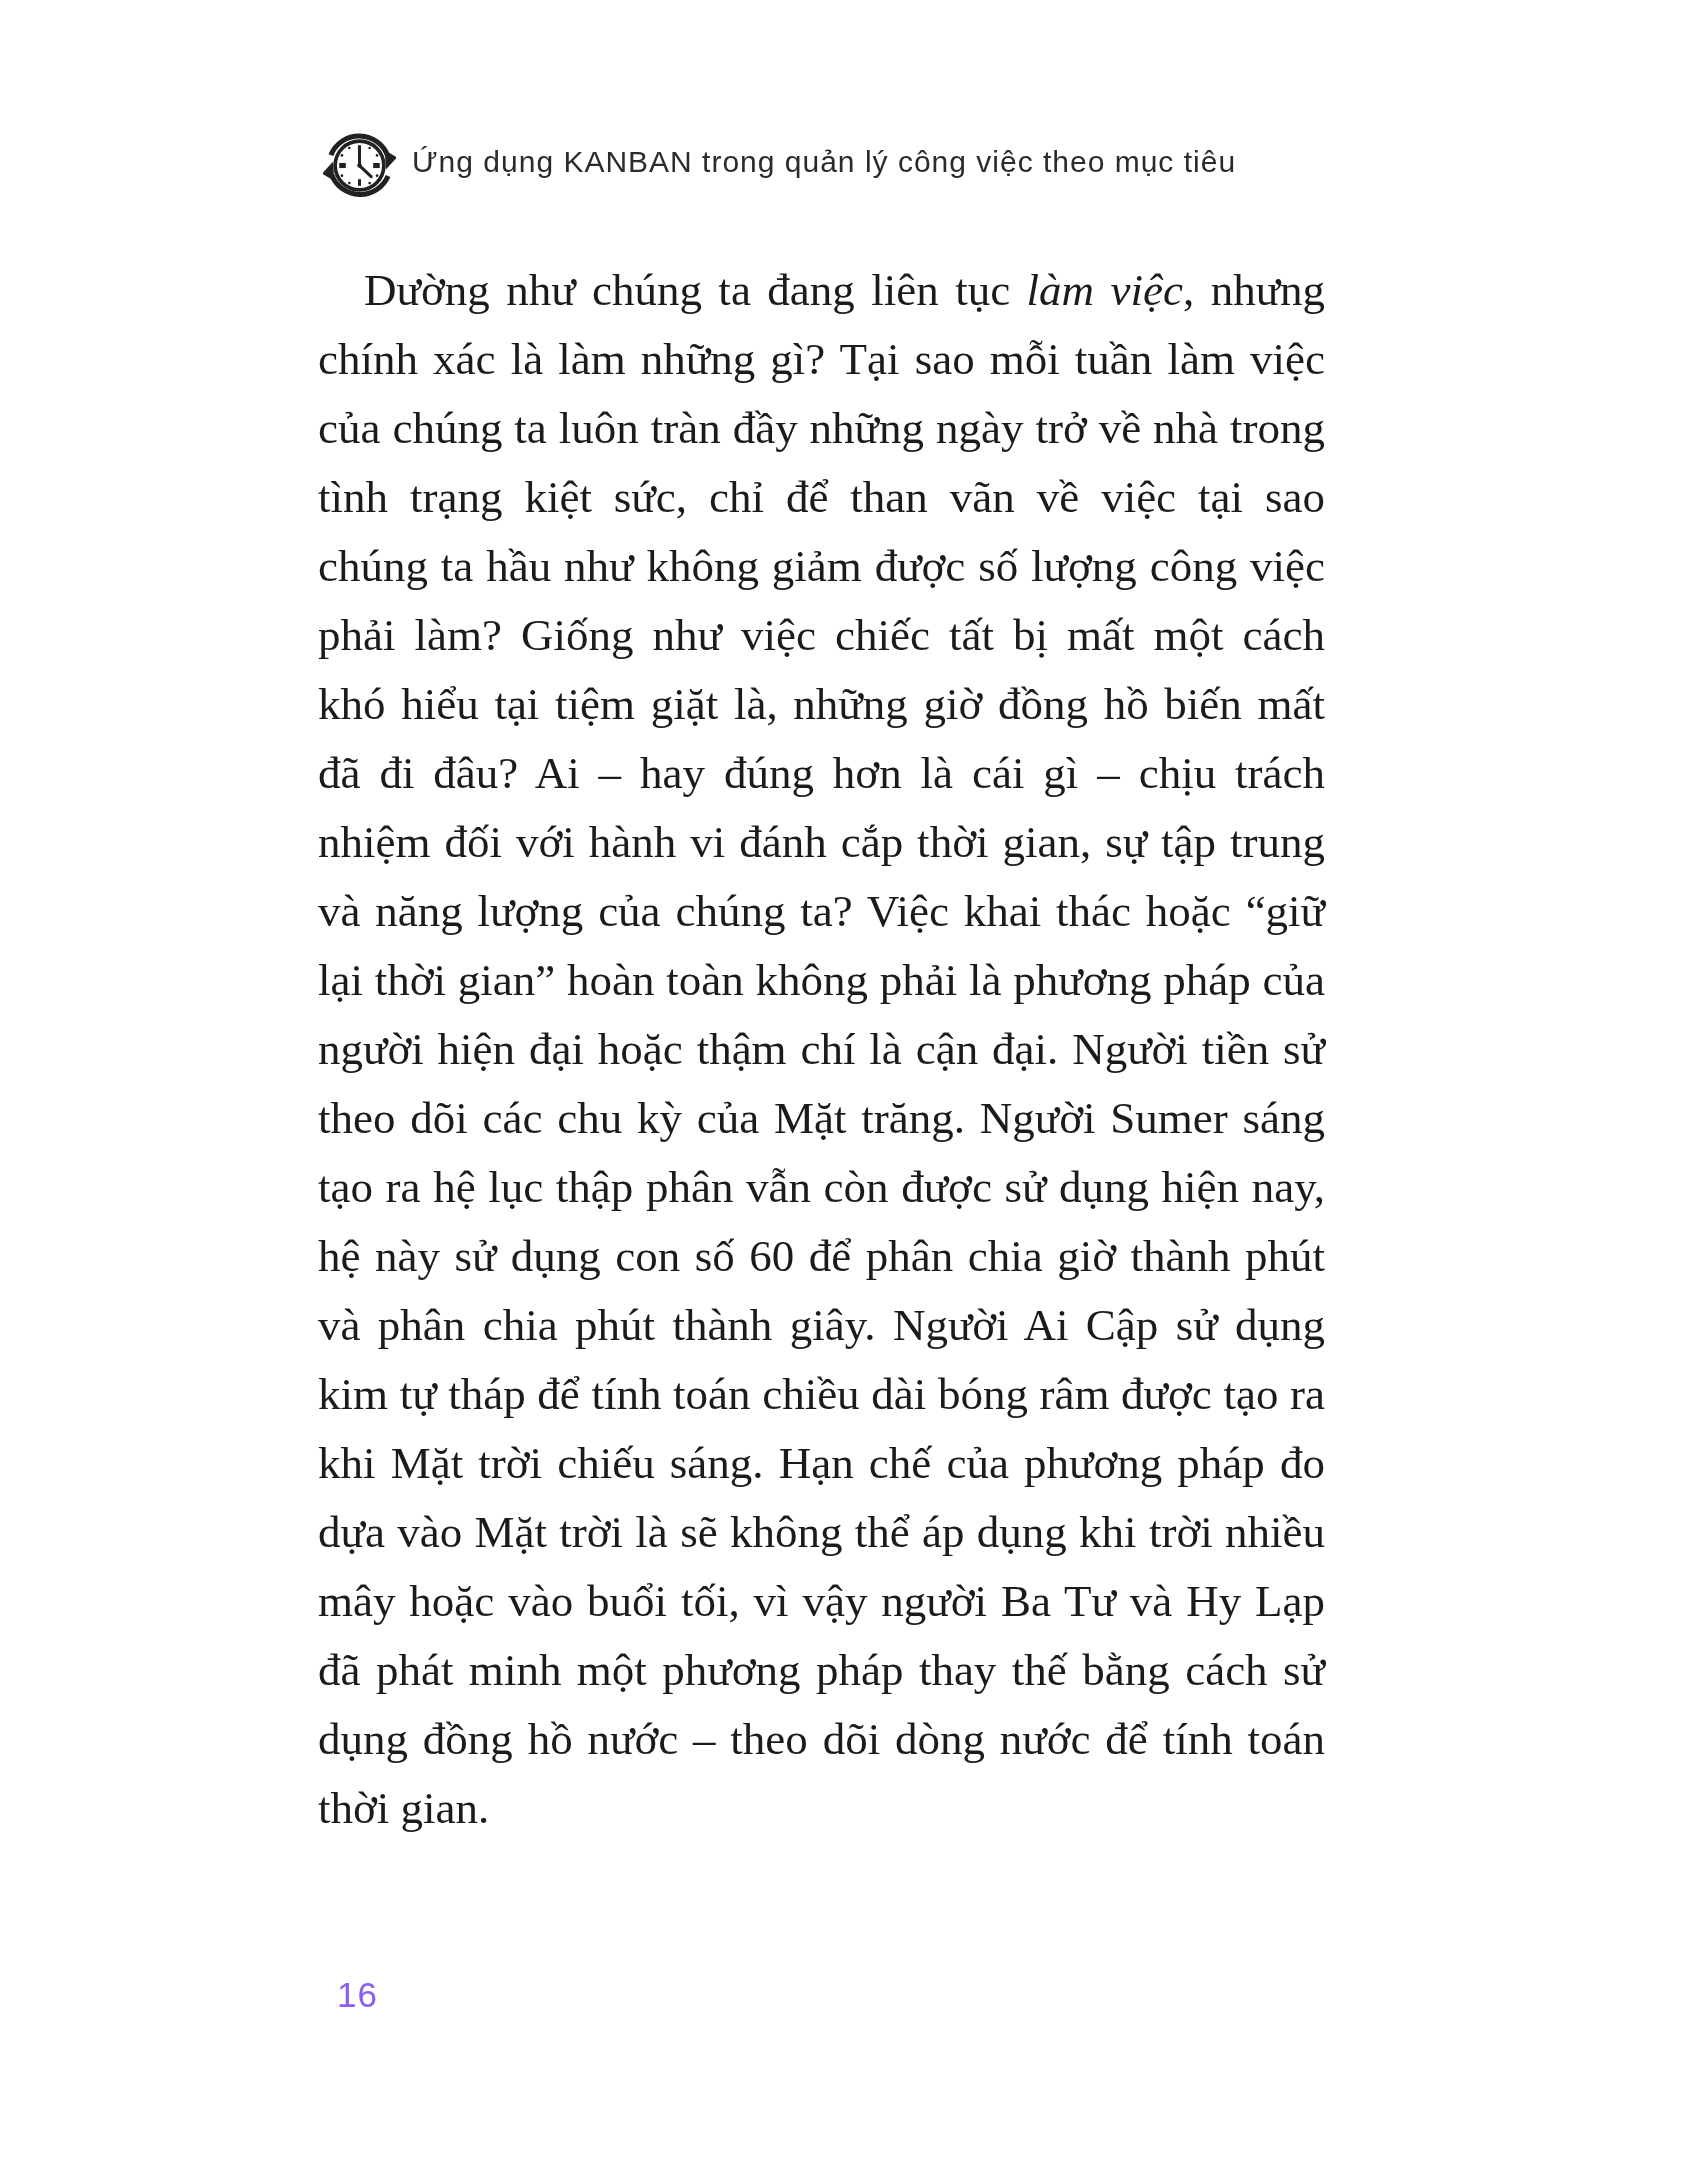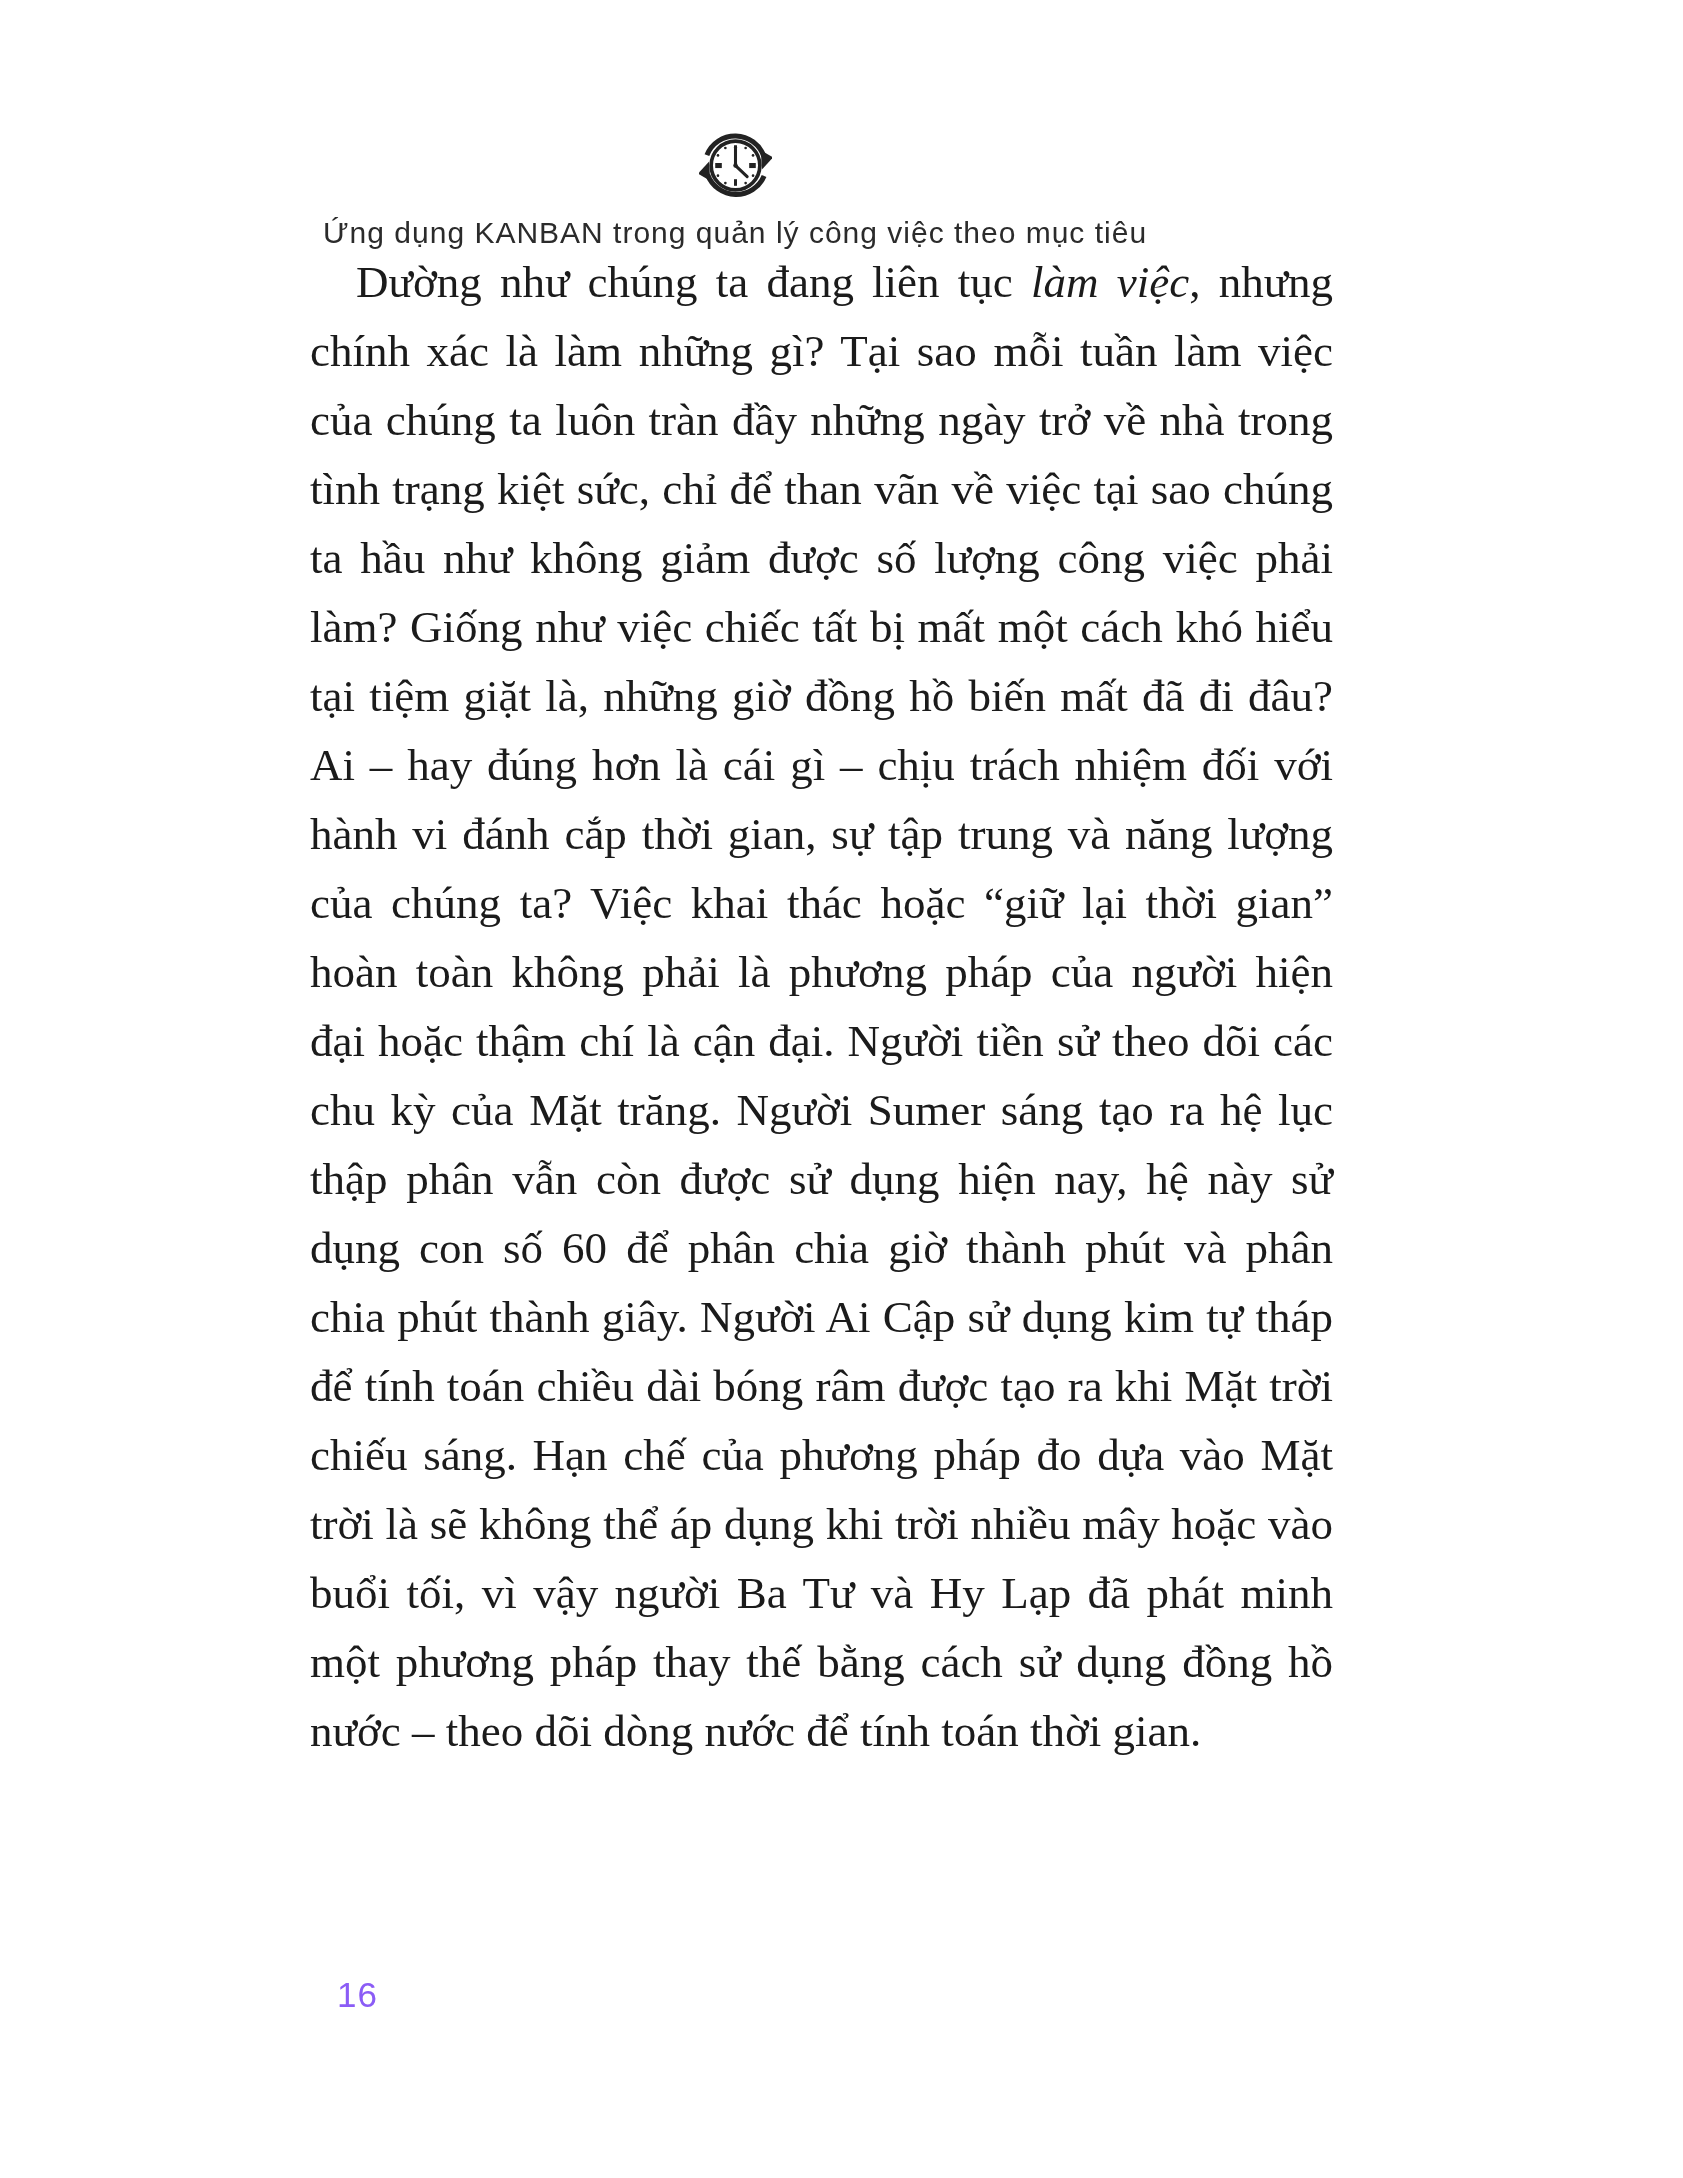--- a/index.html
+++ b/index.html
@@ -16,21 +16,20 @@
     background: #ffffff;
   }
   
   .running-header {
     position: absolute;
     top: 127px;
     left: 323px;
     display: flex;
     align-items: center;
     gap: 16px;
-    flex-direction: column;
   }
   .header-icon {
     width: 73px;
     height: 73px;
     flex: 0 0 auto;
     display: inline-block;
   }
   .header-title {
     font-family: "Liberation Sans", sans-serif;
     font-size: 30px;
@@ -40,21 +39,21 @@
     padding-bottom: 4px;
   }
   
   .body-copy {
     position: absolute;
     top: 248px;
     left: 310px;
     width: 1023px;
   }
   .paragraph {
-    margin: 0;
+    margin: 8px;
     font-family: "Liberation Serif", serif;
     font-size: 45px;
     line-height: 69px;
     color: #1b1b1b;
     text-align: justify;
     text-indent: 46px;
   }
   .paragraph em {
     font-style: italic;
   }

